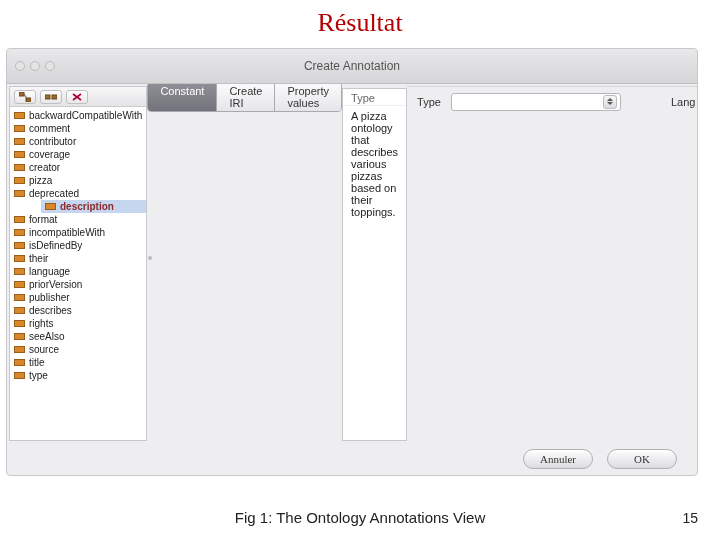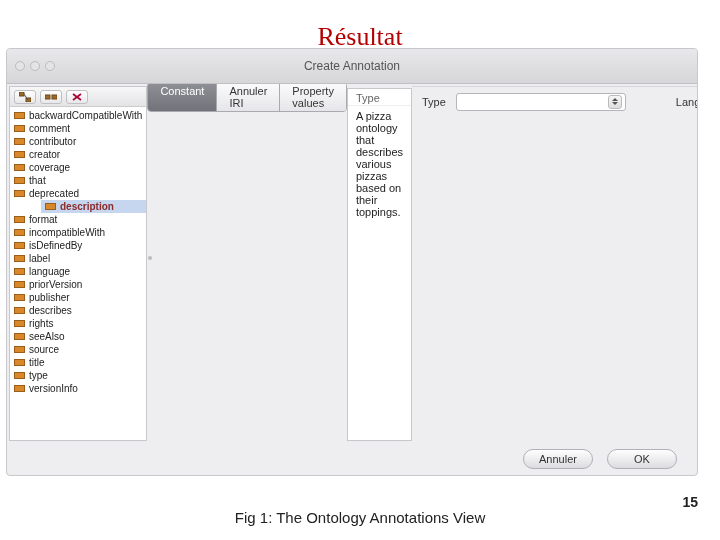--- a/index.html
+++ b/index.html
@@ -9,21 +9,21 @@
     background: #fff;
     width: 720px;
     height: 540px;
     position: relative;
   }
   .slide-title {
     text-align: center;
     font-size: 26px;
     color: #b40000;
     font-family: "Times New Roman", serif;
-    padding: 22px 0 4px 0;
+    padding: 8px 0 4px 0;
   }
   .window {
     position: absolute;
     left: 6px;
     top: 48px;
     width: 692px;
     height: 428px;
     background: #eeeef0;
     border: 1px solid #c8c8cc;
     border-radius: 4px;
@@ -230,20 +230,21 @@
     border-right:3px solid transparent;
     border-top:4px solid #666;
   }
   .button-bar {
     height: 32px;
     display: flex;
     justify-content: flex-end;
     align-items: center;
     gap: 14px;
     padding-right: 20px;
+    font-family: Liberation Serif, serif;
   }
   .aqua-btn {
     min-width: 70px;
     height: 20px;
     padding: 0 14px;
     border-radius: 10px;
     background: linear-gradient(#fefefe,#dcdce0);
     border: 1px solid #b0b0b6;
     font-size: 11px;
     color: #333;
@@ -256,24 +257,23 @@
     position: absolute;
     left: 0; right: 0;
     bottom: 14px;
     text-align: center;
     font-size: 15px;
     color: #222;
   }
   .page-num {
     position: absolute;
     right: 22px;
-    bottom: 30px;
+    bottom: 14px;
     font-size: 14px;
     color: #222;
-    font-weight: bold;
   }
 </style>
 </head>
 <body>
 
 <div class="slide-title">Résultat</div>
 
 <div class="window">
   <div class="titlebar">
     <div class="traffic">
@@ -317,29 +317,29 @@
             <div class="prop-item">
               <span class="bar"></span>
               <span>comment</span>
             </div>
             <div class="prop-item">
               <span class="bar"></span>
               <span>contributor</span>
             </div>
             <div class="prop-item">
               <span class="bar"></span>
+              <span>coverage</span>
+            </div>
+            <div class="prop-item">
+              <span class="bar"></span>
               <span>creator</span>
             </div>
             <div class="prop-item">
               <span class="bar"></span>
-              <span>coverage</span>
-            </div>
-            <div class="prop-item">
-              <span class="bar"></span>
-              <span>that</span>
+              <span>pizza</span>
             </div>
             <div class="prop-item">
               <span class="bar"></span>
               <span>deprecated</span>
             </div>
             <div class="prop-item selected">
               <span class="bar"></span>
               <span>description</span>
             </div>
             <div class="prop-item">
@@ -349,21 +349,21 @@
             <div class="prop-item">
               <span class="bar"></span>
               <span>incompatibleWith</span>
             </div>
             <div class="prop-item">
               <span class="bar"></span>
               <span>isDefinedBy</span>
             </div>
             <div class="prop-item">
               <span class="bar"></span>
-              <span>label</span>
+              <span>their</span>
             </div>
             <div class="prop-item">
               <span class="bar"></span>
               <span>language</span>
             </div>
             <div class="prop-item">
               <span class="bar"></span>
               <span>priorVersion</span>
             </div>
             <div class="prop-item">
@@ -386,37 +386,33 @@
               <span class="bar"></span>
               <span>source</span>
             </div>
             <div class="prop-item">
               <span class="bar"></span>
               <span>title</span>
             </div>
             <div class="prop-item">
               <span class="bar"></span>
               <span>type</span>
-            </div>
-            <div class="prop-item">
-              <span class="bar"></span>
-              <span>versionInfo</span>
             </div>
           </div>
       </div>
 
       <div class="resize-gutter">
         <div class="resize-dot"></div>
       </div>
 
       <div class="right-pane">
         <div class="tab-row">
           <div class="seg" id="seg">
               <div class="seg-btn active">Constant</div>
-              <div class="seg-btn">Annuler IRI</div>
+              <div class="seg-btn">Create IRI</div>
               <div class="seg-btn">Property values</div>
             </div>
         </div>
         <div class="value-zone">
           <div class="value-hdr">Type</div>
           <div class="value-text">A pizza ontology that describes various pizzas based on their toppings.</div>
         </div>
         <div class="bottom-fields">
           <span class="fld-label">Type</span>
           <div class="combo big">

